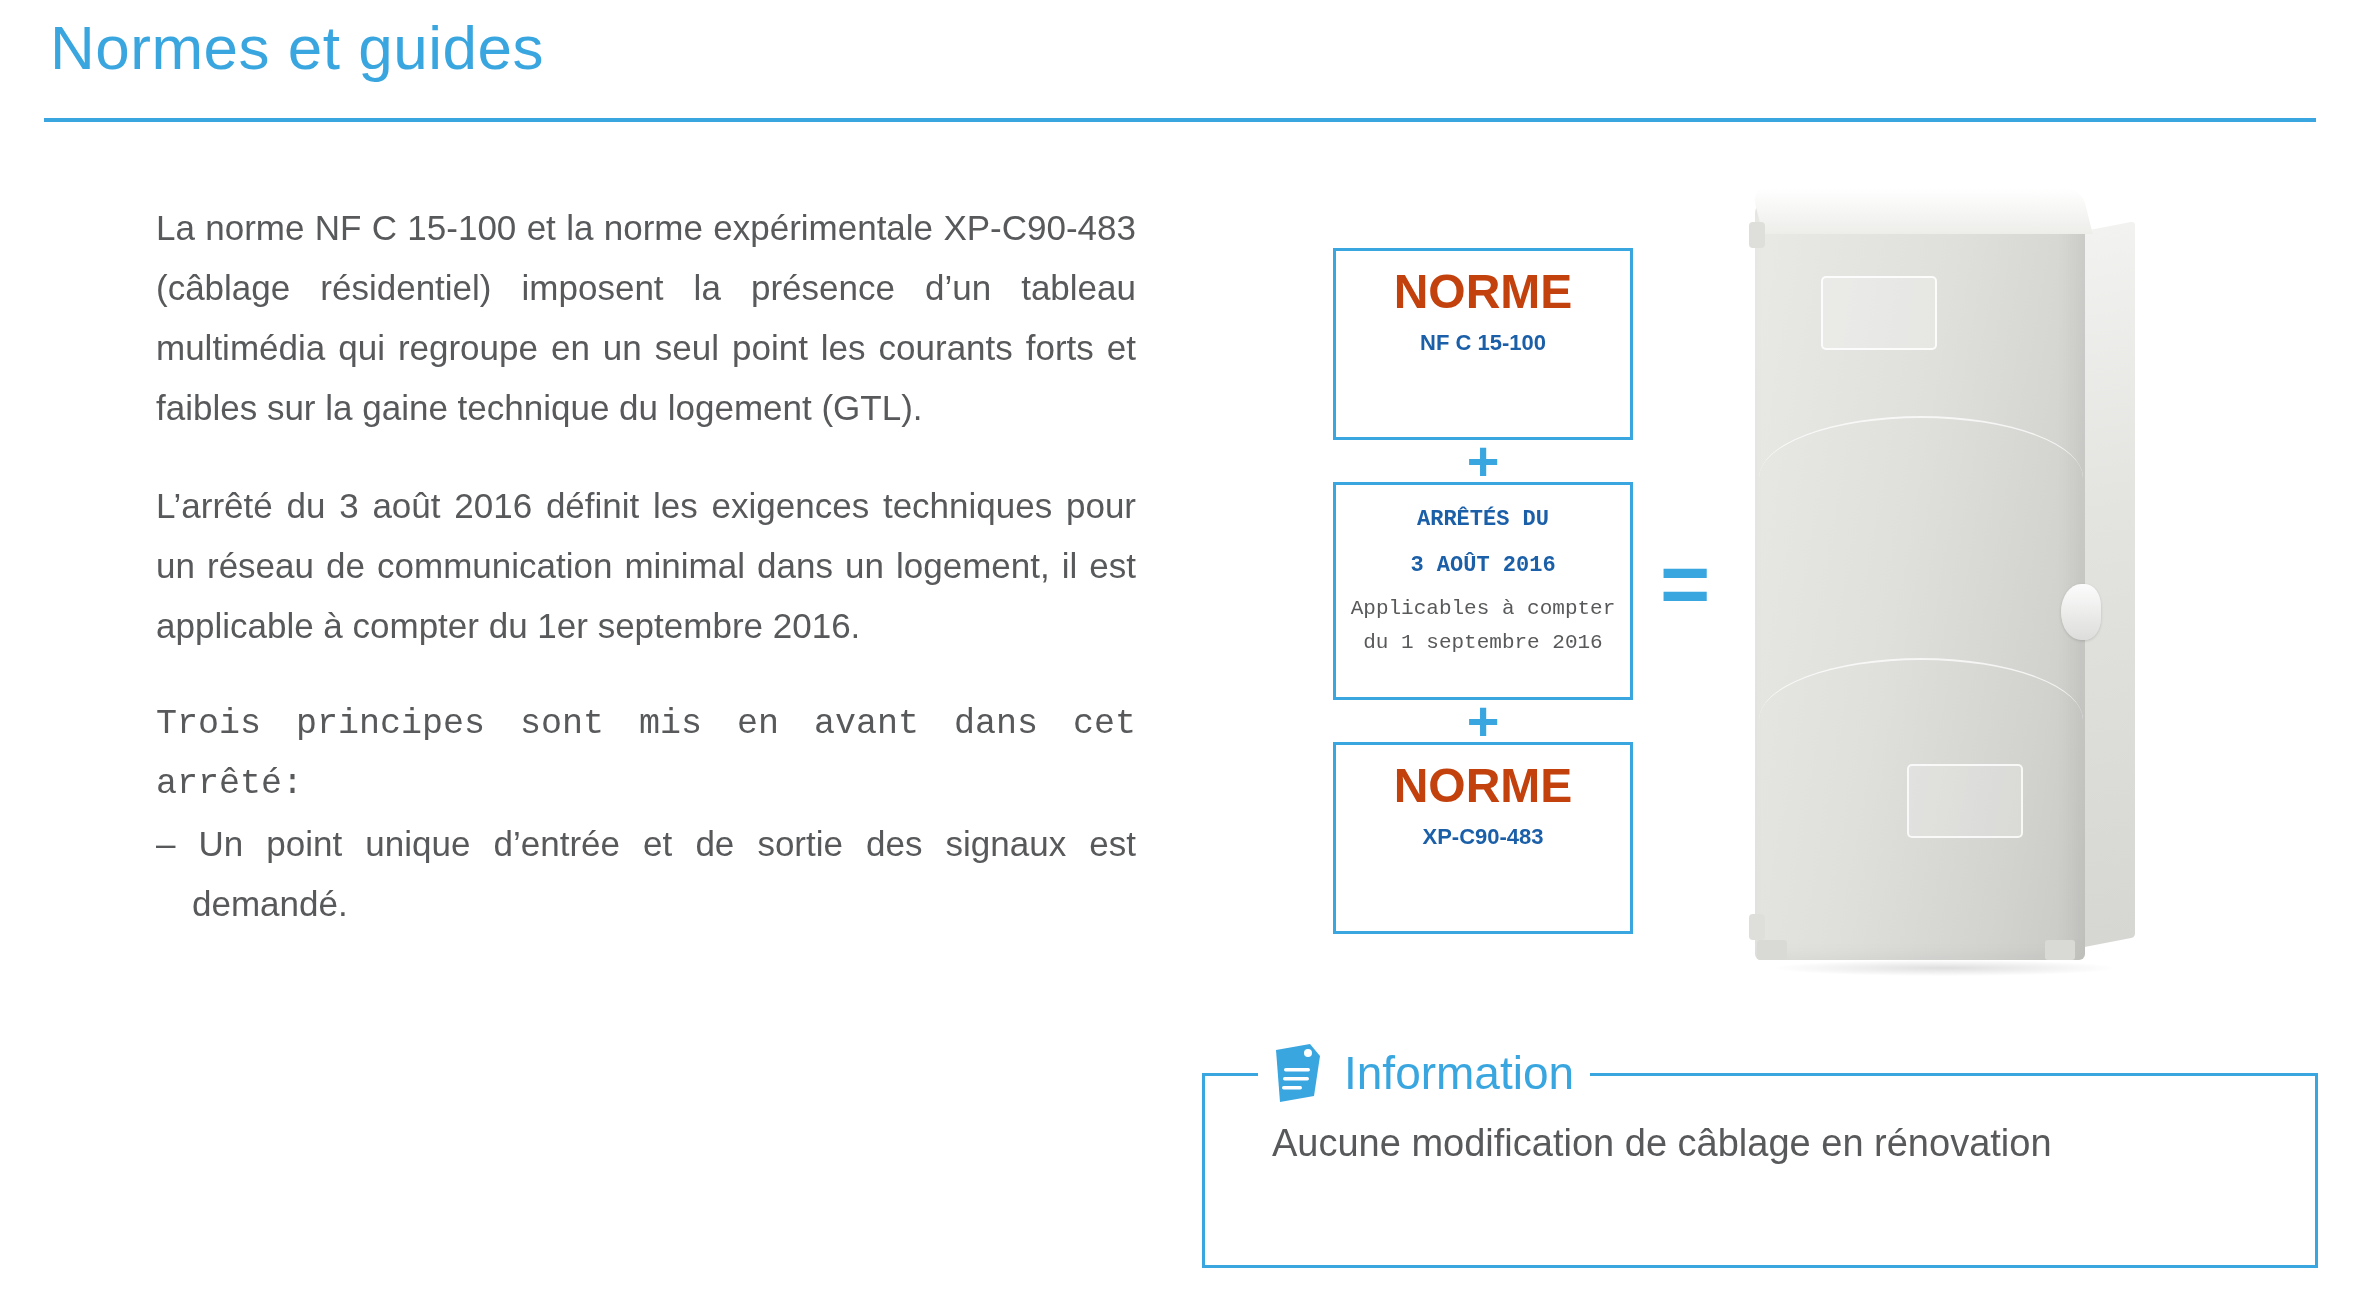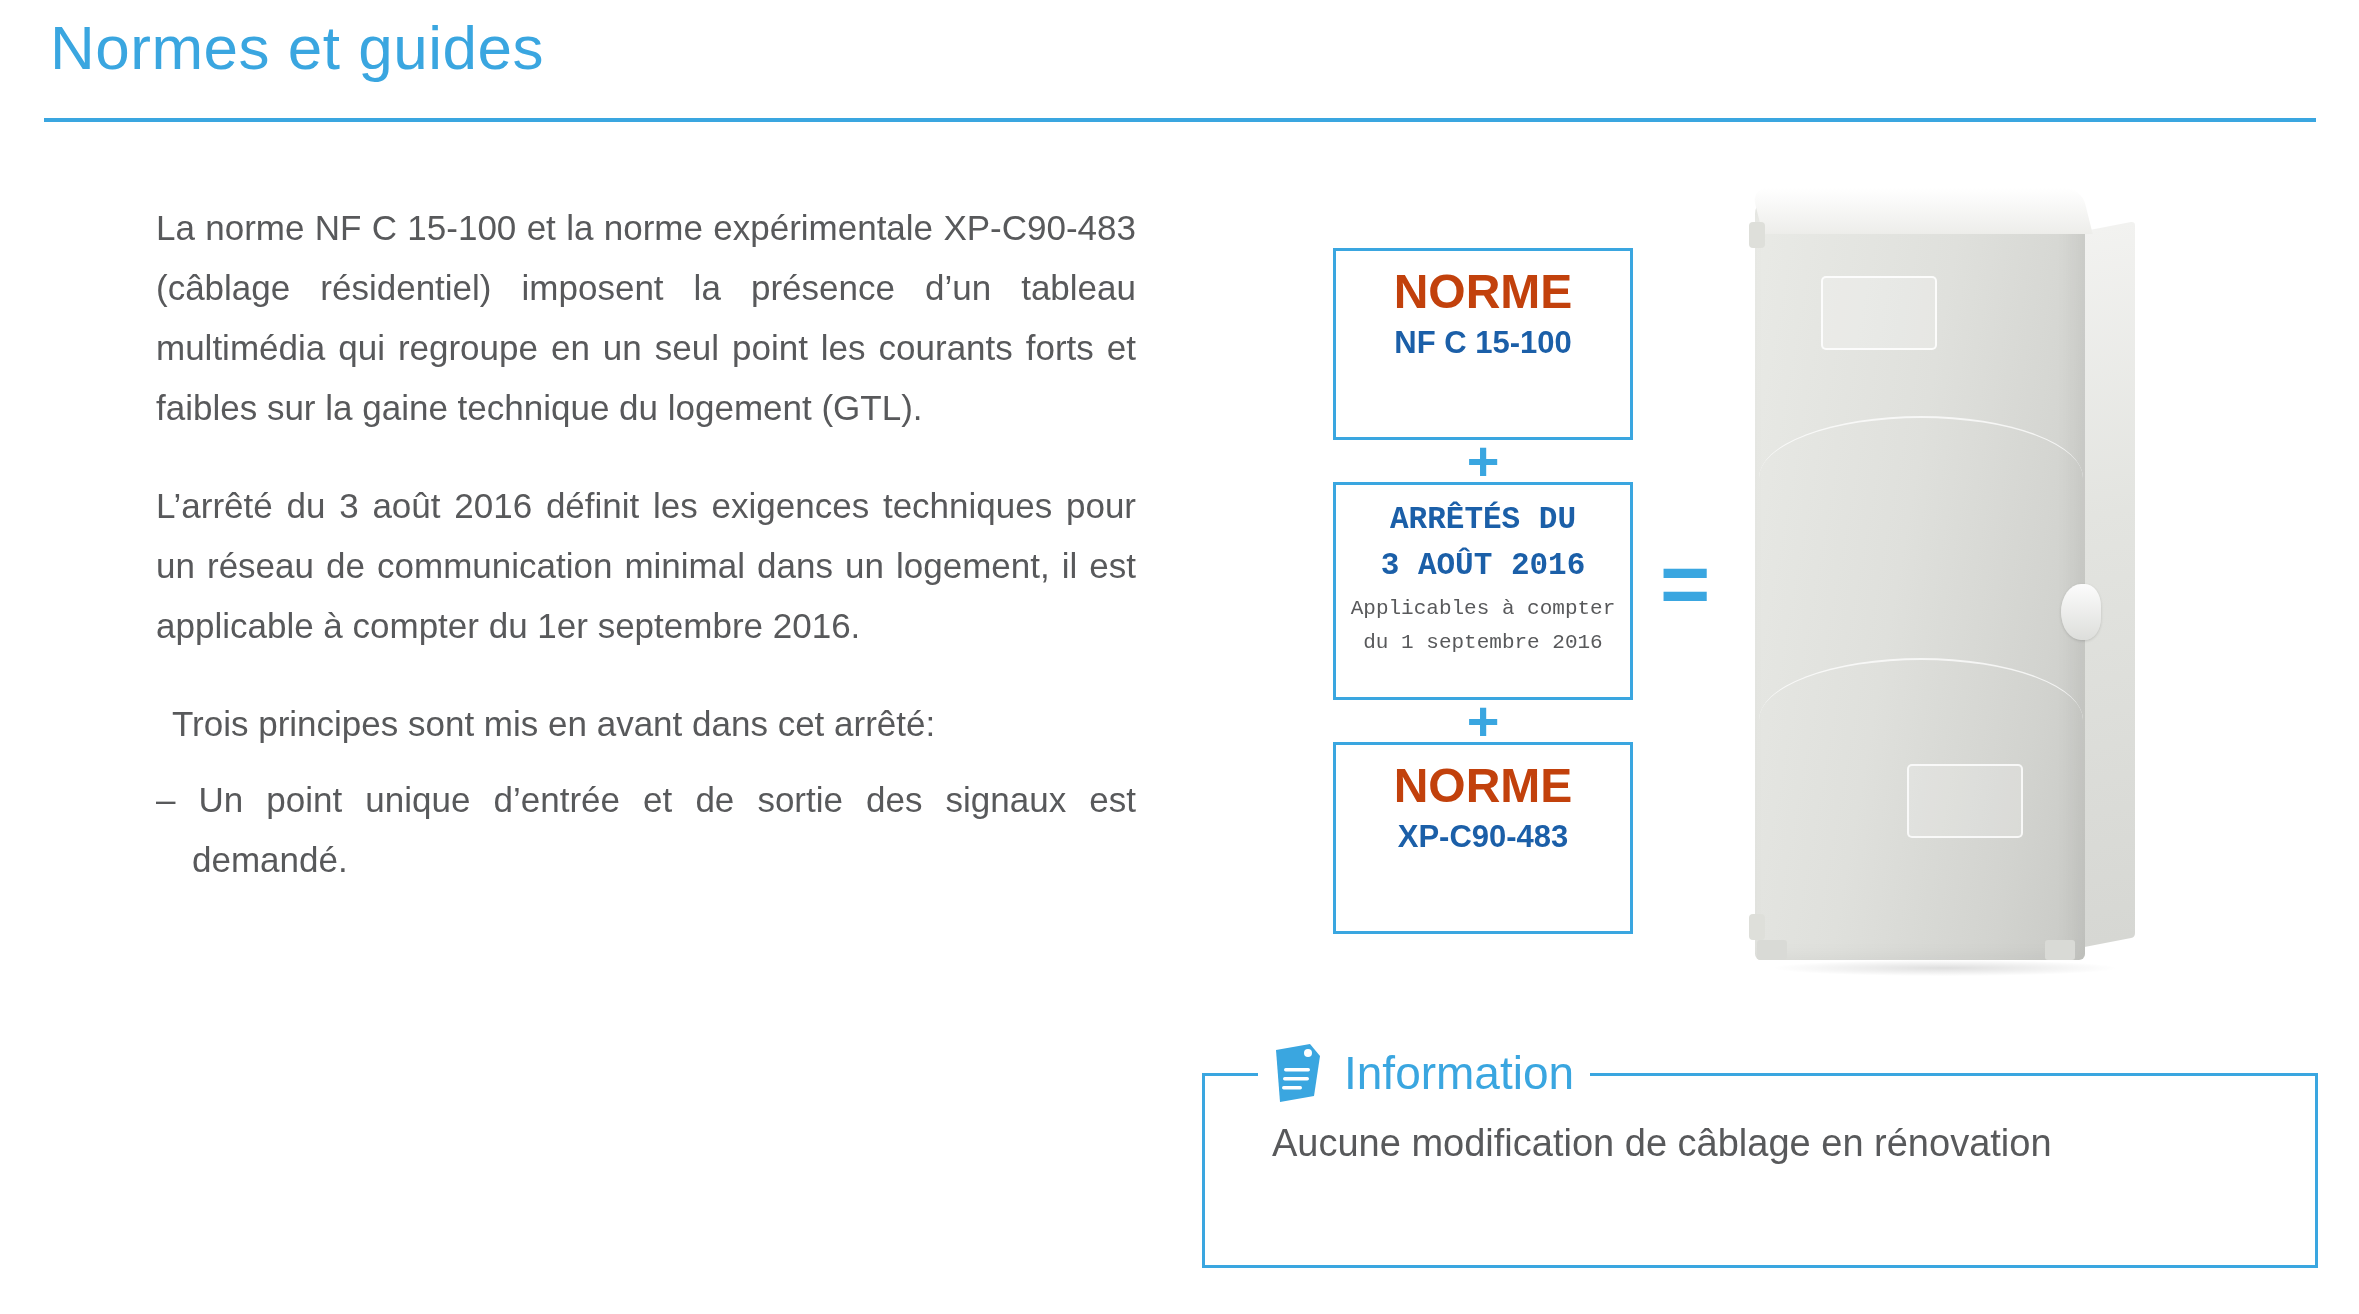--- a/index.html
+++ b/index.html
@@ -56,21 +56,22 @@
   }
   .bullet-line {
     text-align: justify;
     text-justify: inter-word;
   }
   .bullet-line.hang {
     padding-left: 36px;
     text-indent: -36px;
   }
   .bullet-intro {
-    margin: 16px;
+    margin: 0;
+    font-family: Liberation Mono, monospace;
   }
 
   
   .norm-stack {
     position: absolute;
     left: 1333px;
     top: 248px;
     width: 300px;
   }
   .norm-box {
@@ -86,21 +87,21 @@
   .norm-box.b3 { height: 192px; }
 
   .norm-word {
     color: #c2410c;
     font-size: 48px;
     font-weight: bold;
     line-height: 58px;
   }
   .norm-code {
     color: #1b5fa8;
-    font-size: 31px;
+    font-size: 22px;
     font-weight: bold;
     line-height: 44px;
   }
   .norm-code.two-line {
     line-height: 46px;
   }
   .norm-sub {
     color: #58595b;
     font-size: 21px;
     line-height: 28px;

